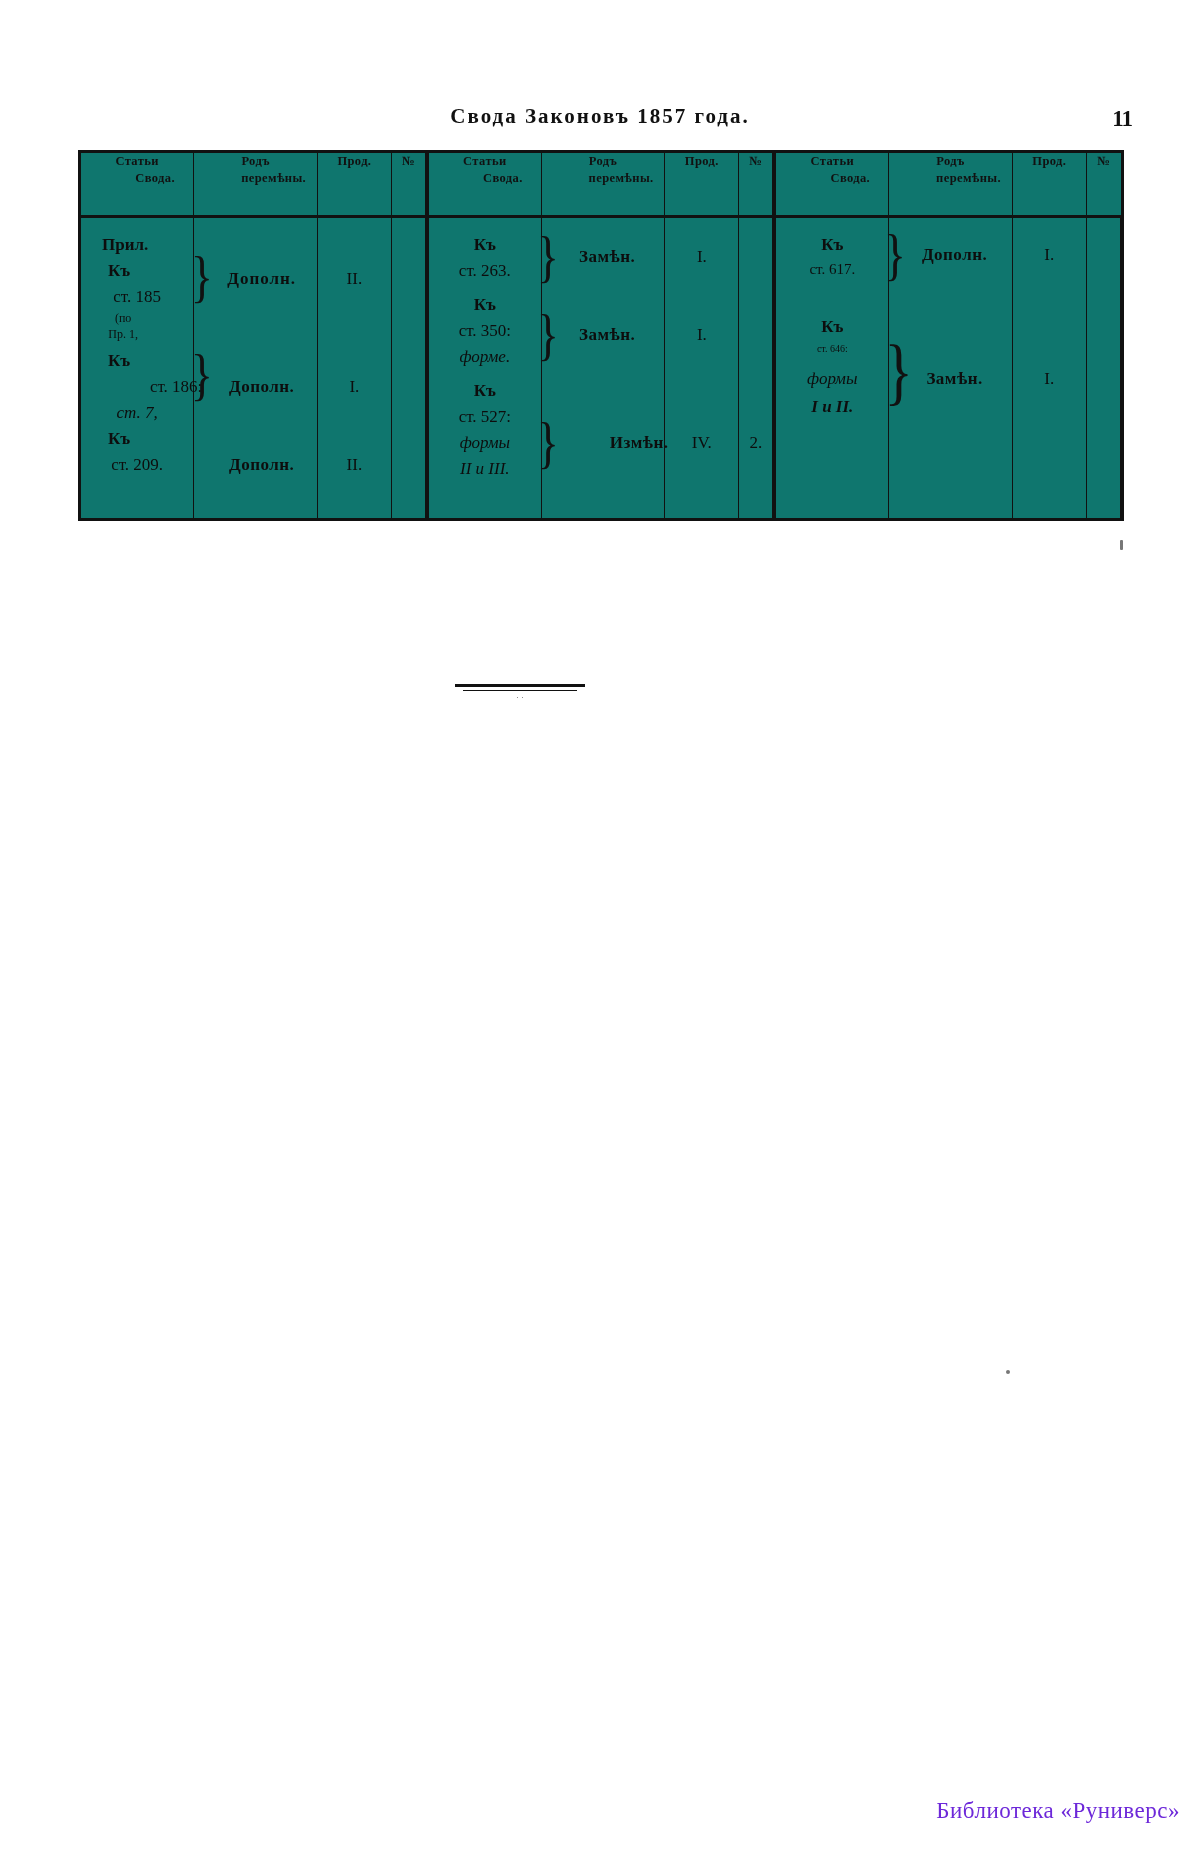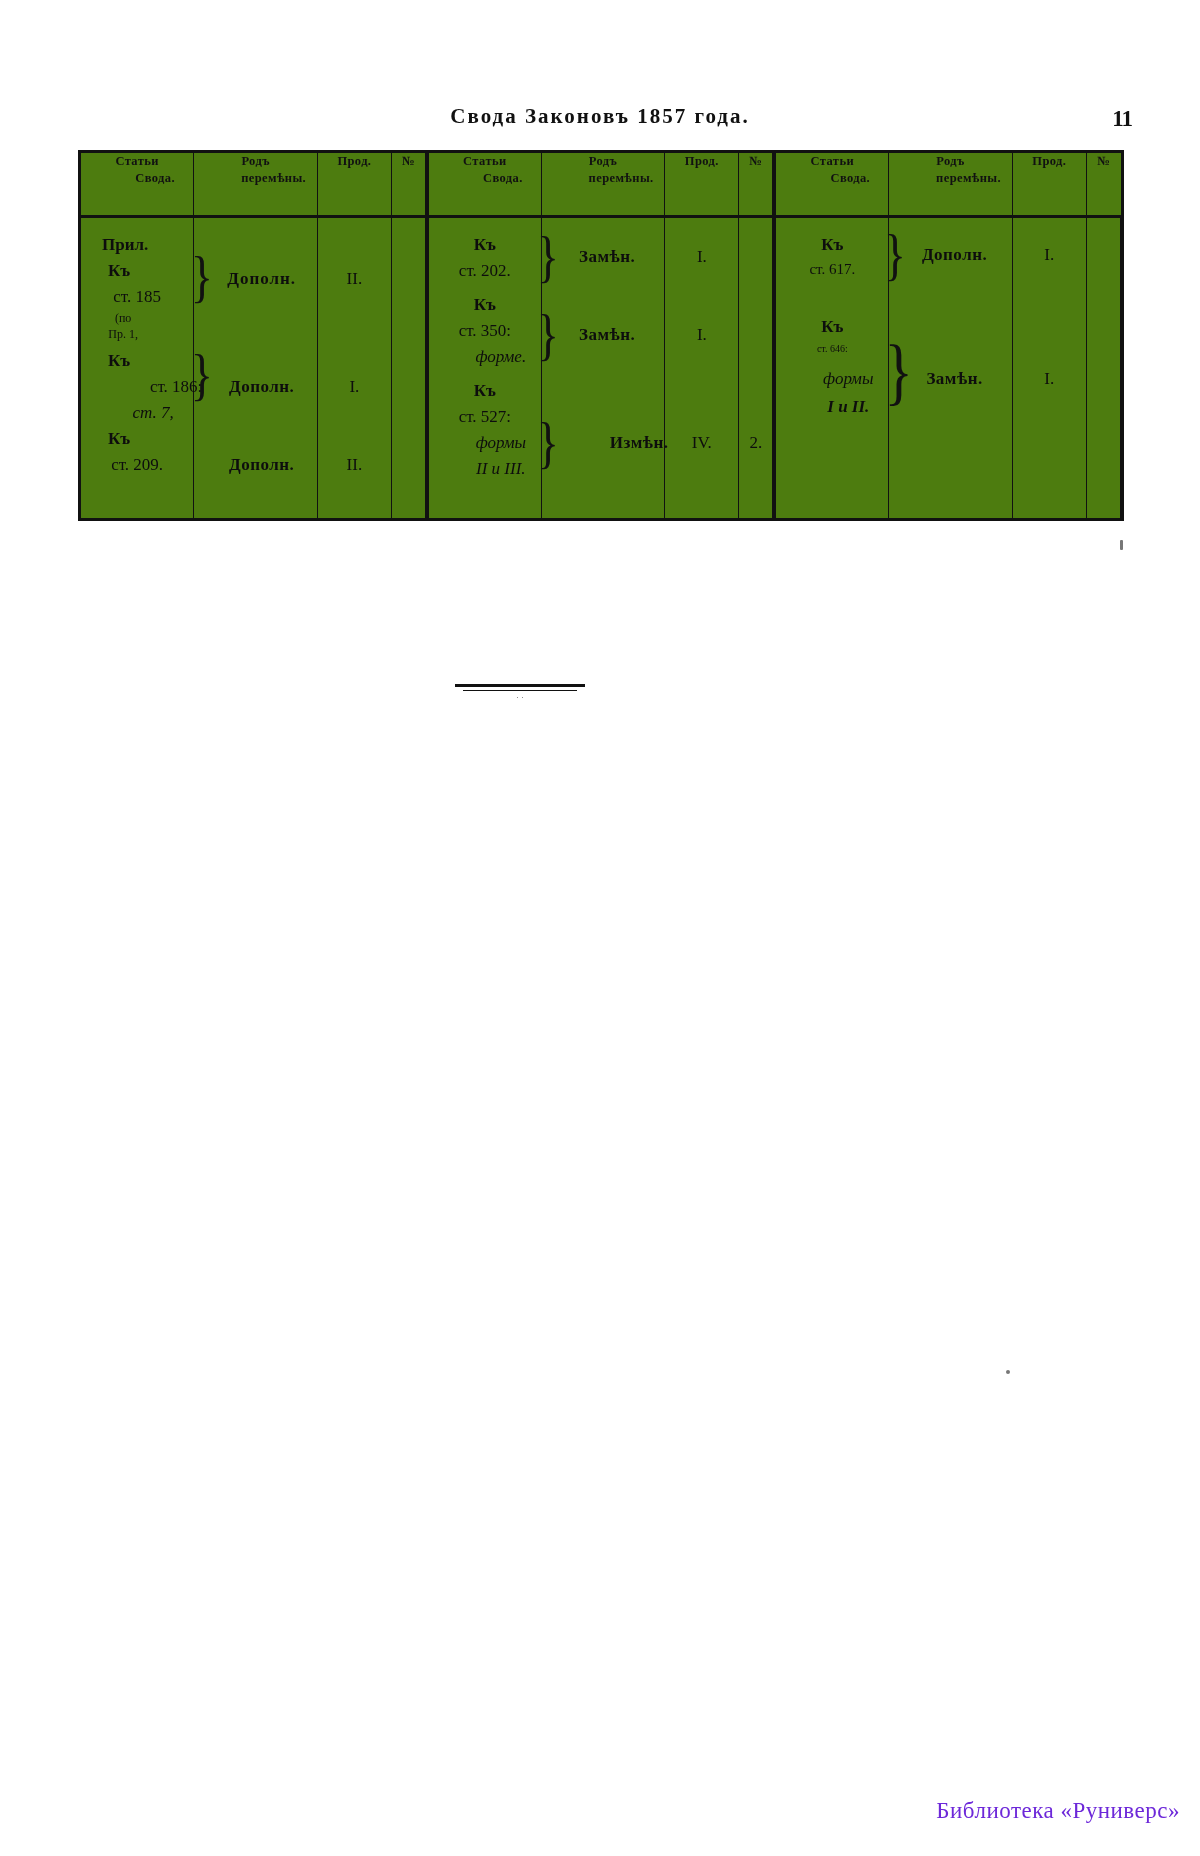--- a/index.html
+++ b/index.html
@@ -57,21 +57,21 @@
   table.reg {
     border-collapse: collapse;
     width: 1046px;
     table-layout: fixed;
     font-family: "Liberation Serif", serif;
   }
   table.reg td, table.reg th {
     border: 1px solid #111;
     padding: 0;
     vertical-align: top;
-    background: #4d7c0f;
+    background: #0f766e;
   }
   
   table.reg {
     border: 3px solid #111;
   }
   
   .block-sep {
     border-left: 4px solid #111 !important;
   }
   .thick-right {
@@ -99,21 +99,21 @@
     font-size: 17px;
     line-height: 1.0;
   }
   .ln {
     position: absolute;
     width: 100%;
     text-align: center;
     white-space: nowrap;
   }
   .small { font-size: 12px; letter-spacing: 0; }
-  .ital { font-style: italic; margin-left: 16px; }
+  .ital { font-style: italic; }
   .bold { font-weight: 700; }
 
   
   .brace {
     position: absolute;
     font-size: 58px;
     line-height: 1;
     font-family: "Liberation Serif", serif;
     color: #111;
     transform: scaleX(0.8);
@@ -267,21 +267,21 @@
           <div class="cell-inner">
             <div class="ln" style="top:52px;"></div>
             <div class="ln" style="top:160px;"></div>
             <div class="ln" style="top:238px;"></div>
           </div>
         </td>
 
         <td class="block-sep">
           <div class="cell-inner">
             <div class="ln bold" style="top:18px;">Къ</div>
-            <div class="ln" style="top:44px;">ст. 202.</div>
+            <div class="ln" style="top:44px;">ст. 263.</div>
             <div class="ln bold" style="top:78px;">Къ</div>
             <div class="ln" style="top:104px;">ст. 350:</div>
             <div class="ln ital" style="top:130px;">форме.</div>
             <div class="ln bold" style="top:164px;">Къ</div>
             <div class="ln" style="top:190px;">ст. 527:</div>
             <div class="ln ital" style="top:216px;">формы</div>
             <div class="ln ital" style="top:242px;">II и III.</div>
           </div>
         </td>
         <td>

